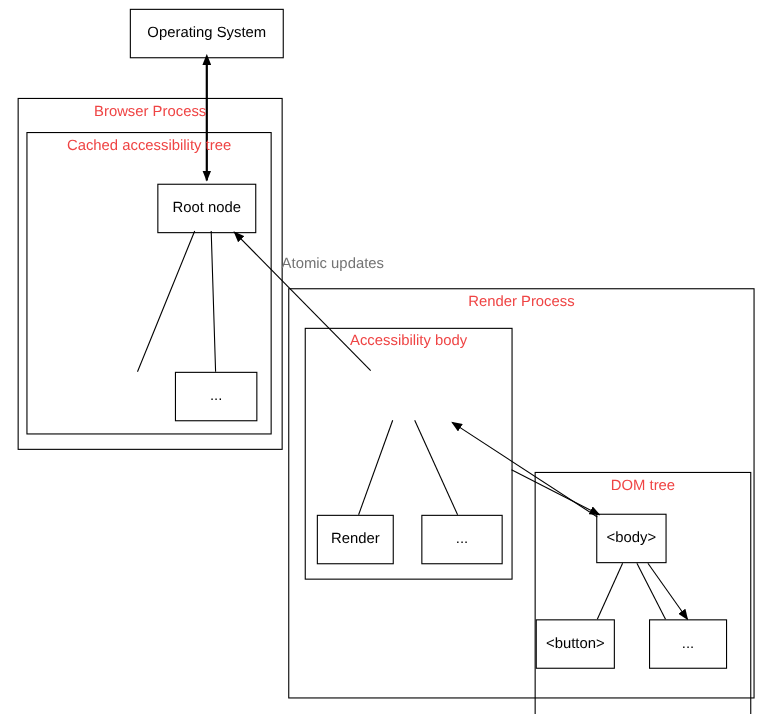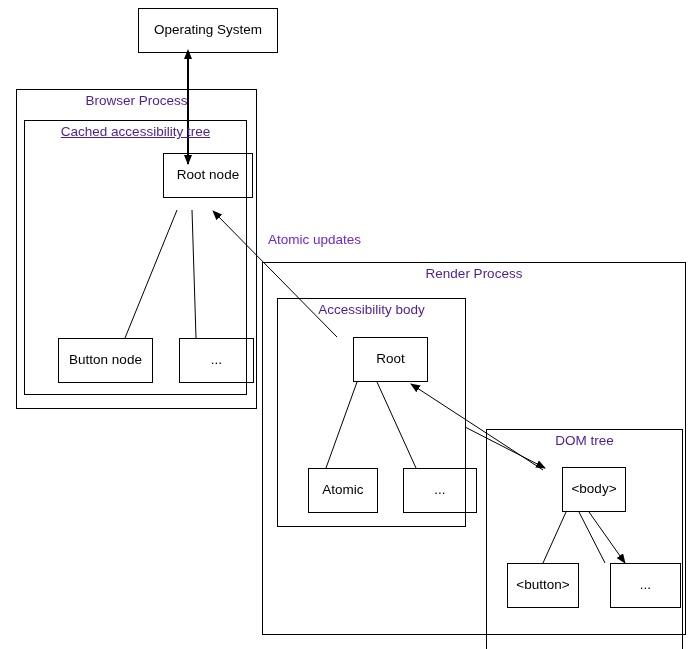--- a/index.html
+++ b/index.html
@@ -32,46 +32,44 @@
     box-sizing: border-box;
     border: 1px solid #000000;
     background: transparent;
     display: flex;
     align-items: center;
     justify-content: center;
     font-size: 13.5px;
     line-height: 1.1;
     color: #000000;
     white-space: nowrap;
-    margin-left: 20px;
   }
   .container {
     position: absolute;
     box-sizing: border-box;
     border: 1px solid #000000;
     background: transparent;
   }
   .container-label {
     position: absolute;
     left: 0;
     right: 0;
     text-align: center;
     font-size: 13.5px;
     line-height: 1.1;
-    color: #4c1d95;
+    color: #ef4444;
     white-space: nowrap;
   }
   .edge-label {
     position: absolute;
     font-size: 13.5px;
     line-height: 1.1;
-    color: #6d28d9;
+    color: #737373;
     white-space: nowrap;
     background: transparent;
-    padding-left: 12px;
   }
 </style>
 </head>
 <body>
 
 <div id="diagram">
 
   <svg class="layer" viewBox="0 0 700 649" xmlns="http://www.w3.org/2000/svg">
     <defs>
       <marker id="arrowhead" markerWidth="10" markerHeight="8" refX="9" refY="4" orient="auto" markerUnits="userSpaceOnUse">
@@ -107,51 +105,45 @@
 
   <div class="box" style="left:118px; top:8px; width:140px; height:45px;">
     <span>Operating System</span>
   </div>
 
   <div class="container" style="left:16px; top:89px; width:241px; height:320px;">
     <div class="container-label" style="top:4px;">Browser Process</div>
   </div>
 
   <div class="container" style="left:24px; top:120px; width:223px; height:275px;">
-    <div class="container-label" style="top:4px;text-decoration:underline;">Cached accessibility tree</div>
+    <div class="container-label" style="top:4px;">Cached accessibility tree</div>
   </div>
 
-  <div class="box" style="left:143px; top:153px; width:90px; height:45px;">
+  <div class="box" style="left:143px; top:167px; width:90px; height:45px;">
     <span>Root node</span>
   </div>
 
-  <div class="box" style="left:38px; top:338px; width:95px; height:45px;">
-    <span>Button node</span>
-  </div>
 
   <div class="box" style="left:159px; top:338px; width:75px; height:45px;">
     <span>...</span>
   </div>
 
   <div class="edge-label" style="left:256px; top:233px;">Atomic updates</div>
 
   <div class="container" style="left:262px; top:262px; width:424px; height:373px;">
     <div class="container-label" style="top:4px;">Render Process</div>
   </div>
 
   <div class="container" style="left:277px; top:298px; width:189px; height:229px;">
     <div class="container-label" style="top:4px;">Accessibility body</div>
   </div>
 
-  <div class="box" style="left:333px; top:337px; width:75px; height:45px;">
-    <span>Root</span>
-  </div>
 
   <div class="box" style="left:288px; top:468px; width:70px; height:45px;">
-    <span>Atomic</span>
+    <span>Render</span>
   </div>
 
   <div class="box" style="left:383px; top:468px; width:74px; height:45px;">
     <span>...</span>
   </div>
 
   <div class="container" style="left:486px; top:429px; width:197px; height:251px;">
     <div class="container-label" style="top:4px;">DOM tree</div>
   </div>
 

